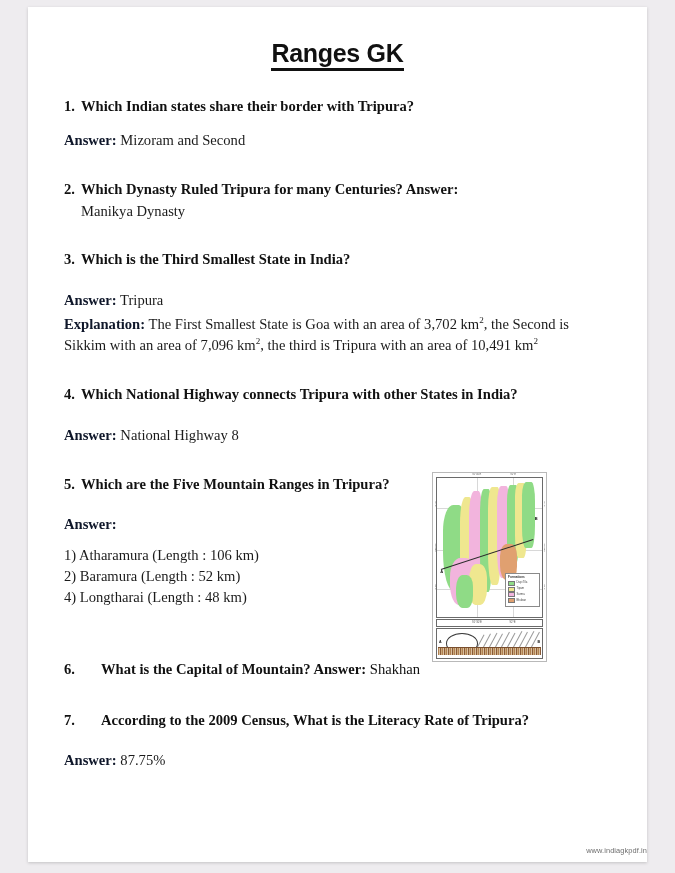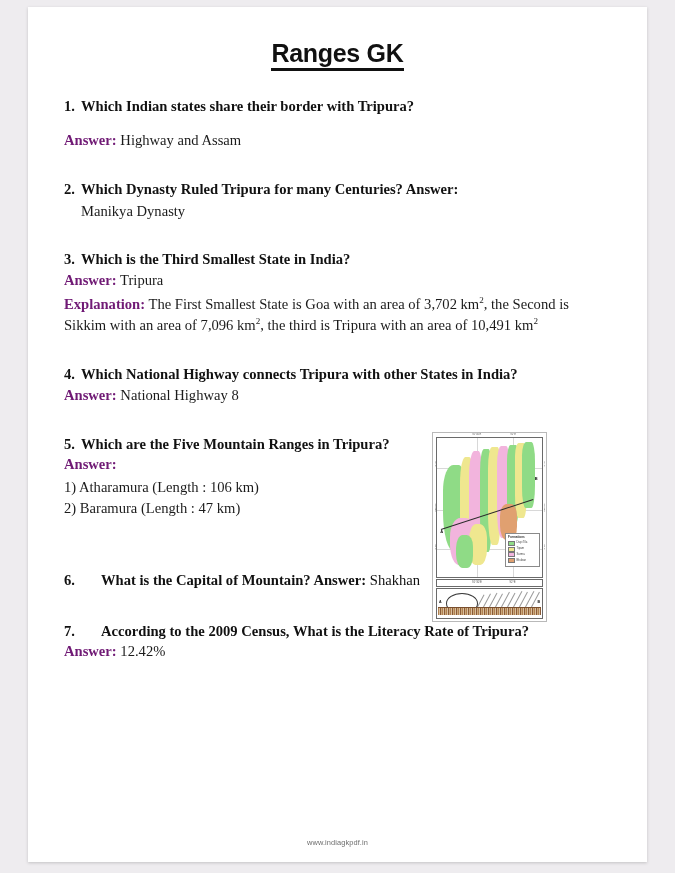--- a/index.html
+++ b/index.html
@@ -61,45 +61,45 @@
     min-width: 17px;
   }
   .q.wide .num {
     min-width: 37px;
   }
   .q .qtext {
     flex: 1 1 auto;
     margin-top: 11px;
   }
   .ans {
-    margin-top: 0;
+    margin-top: 20px;
   }
   .ans .lbl, .expl .lbl {
     font-weight: bold;
-    color: #701a75;
+    color: #0f172a;
     font-family: Liberation Serif, serif;
   }
   .ans.gap {
     margin-top: 14px;
   }
   .indent-ans {
     margin-left: 17px;
     margin-top: 1px;
   }
   .expl {
     margin-top: 3px;
     line-height: 1.45;
   }
   sup {
     font-size: 0.62em;
     vertical-align: super;
     line-height: 0;
   }
   .list {
-    margin-top: 2px;
+    margin-top: 10px;
   }
   .list div {
     line-height: 1.44;
   }
   .q5-wrap {
     position: relative;
   }
   
   .map-fig {
     position: absolute;
@@ -259,22 +259,22 @@
     position: absolute;
     font-family: "Liberation Sans", sans-serif;
     font-size: 3.6px;
     font-weight: bold;
     color: #111;
   }
   .footer {
     position: absolute;
     left: 0;
     right: 0;
-    bottom: 48px;
-    text-align: center;
+    bottom: 40px;
+    text-align: right;
     font-family: "Liberation Sans", sans-serif;
     font-size: 7.4px;
     color: #6d6d6d;
     letter-spacing: 0.1px;
   }
 </style>
 </head>
 <body>
 
 <div class="page">
@@ -282,21 +282,21 @@
 
     <div class="doc-title"><span>Ranges GK</span></div>
 
     <div class="qa">
       <div class="q">
         <span class="num">1.</span>
         <span class="qtext">Which Indian states share their border with Tripura?</span>
       </div>
       <div class="ans gap">
         <span class="lbl">Answer:</span>
-        <span>Highway and Assam</span>
+        <span>Mizoram and Second</span>
       </div>
     </div>
 
     <div class="qa">
       <div class="q">
         <span class="num">2.</span>
         <span class="qtext">Which Dynasty Ruled Tripura for many Centuries? Answer:</span>
       </div>
       <div class="indent-ans">Manikya Dynasty</div>
     </div>
@@ -329,21 +329,22 @@
     <div class="qa q5-wrap">
       <div class="q">
         <span class="num">5.</span>
         <span class="qtext">Which are the Five Mountain Ranges in Tripura?</span>
       </div>
       <div class="ans">
         <span class="lbl">Answer:</span>
       </div>
       <div class="list">
         <div>1) Atharamura (Length : 106 km)</div>
-        <div>2) Baramura (Length : 47 km)</div>
+        <div>2) Baramura (Length : 52 km)</div>
+        <div>4) Longtharai (Length : 48 km)</div>
       </div>
 
       <div class="map-fig">
 
         <div class="tickrow" style="top:0px;">
           <span style="left:38%;">91°30'E</span>
           <span style="left:72%;">92°E</span>
         </div>
 
         <div class="map-main">
@@ -447,19 +448,19 @@
       </div>
     </div>
 
     <div class="qa" style="margin-top:19px;">
       <div class="q wide">
         <span class="num">7.</span>
         <span class="qtext" style="margin-left:-37px;padding-left:37px;display:block;text-indent:0;">According to the 2009 Census, What is the Literacy Rate of Tripura?</span>
       </div>
       <div class="ans">
         <span class="lbl">Answer:</span>
-        <span>12.42%</span>
+        <span>87.75%</span>
       </div>
     </div>
 
     <div class="footer">www.indiagkpdf.in</div>
   </div>
 </div>
 
 </body></html>

